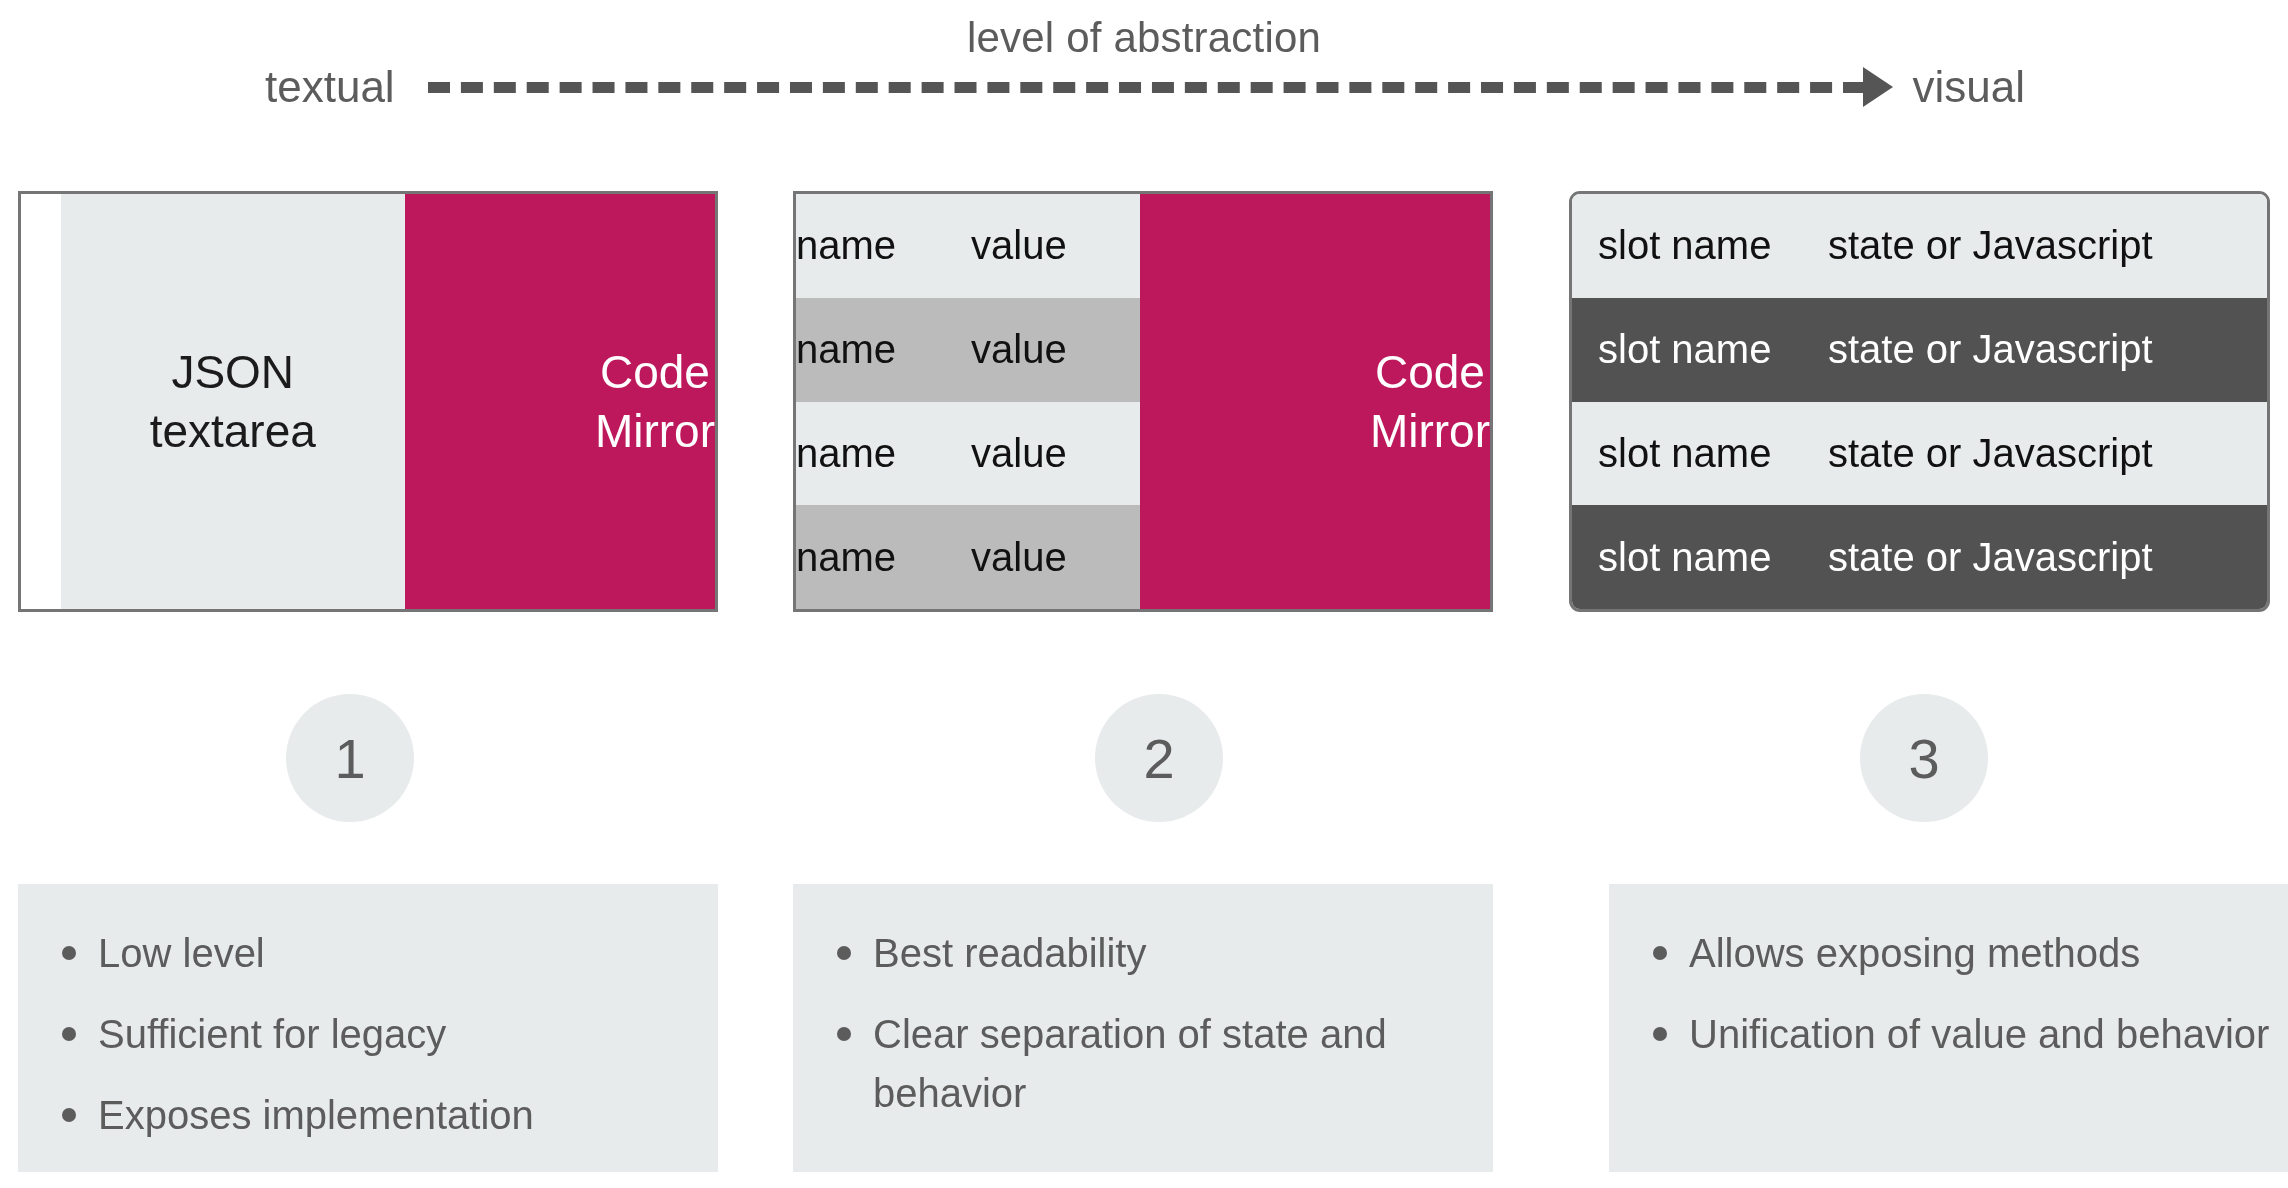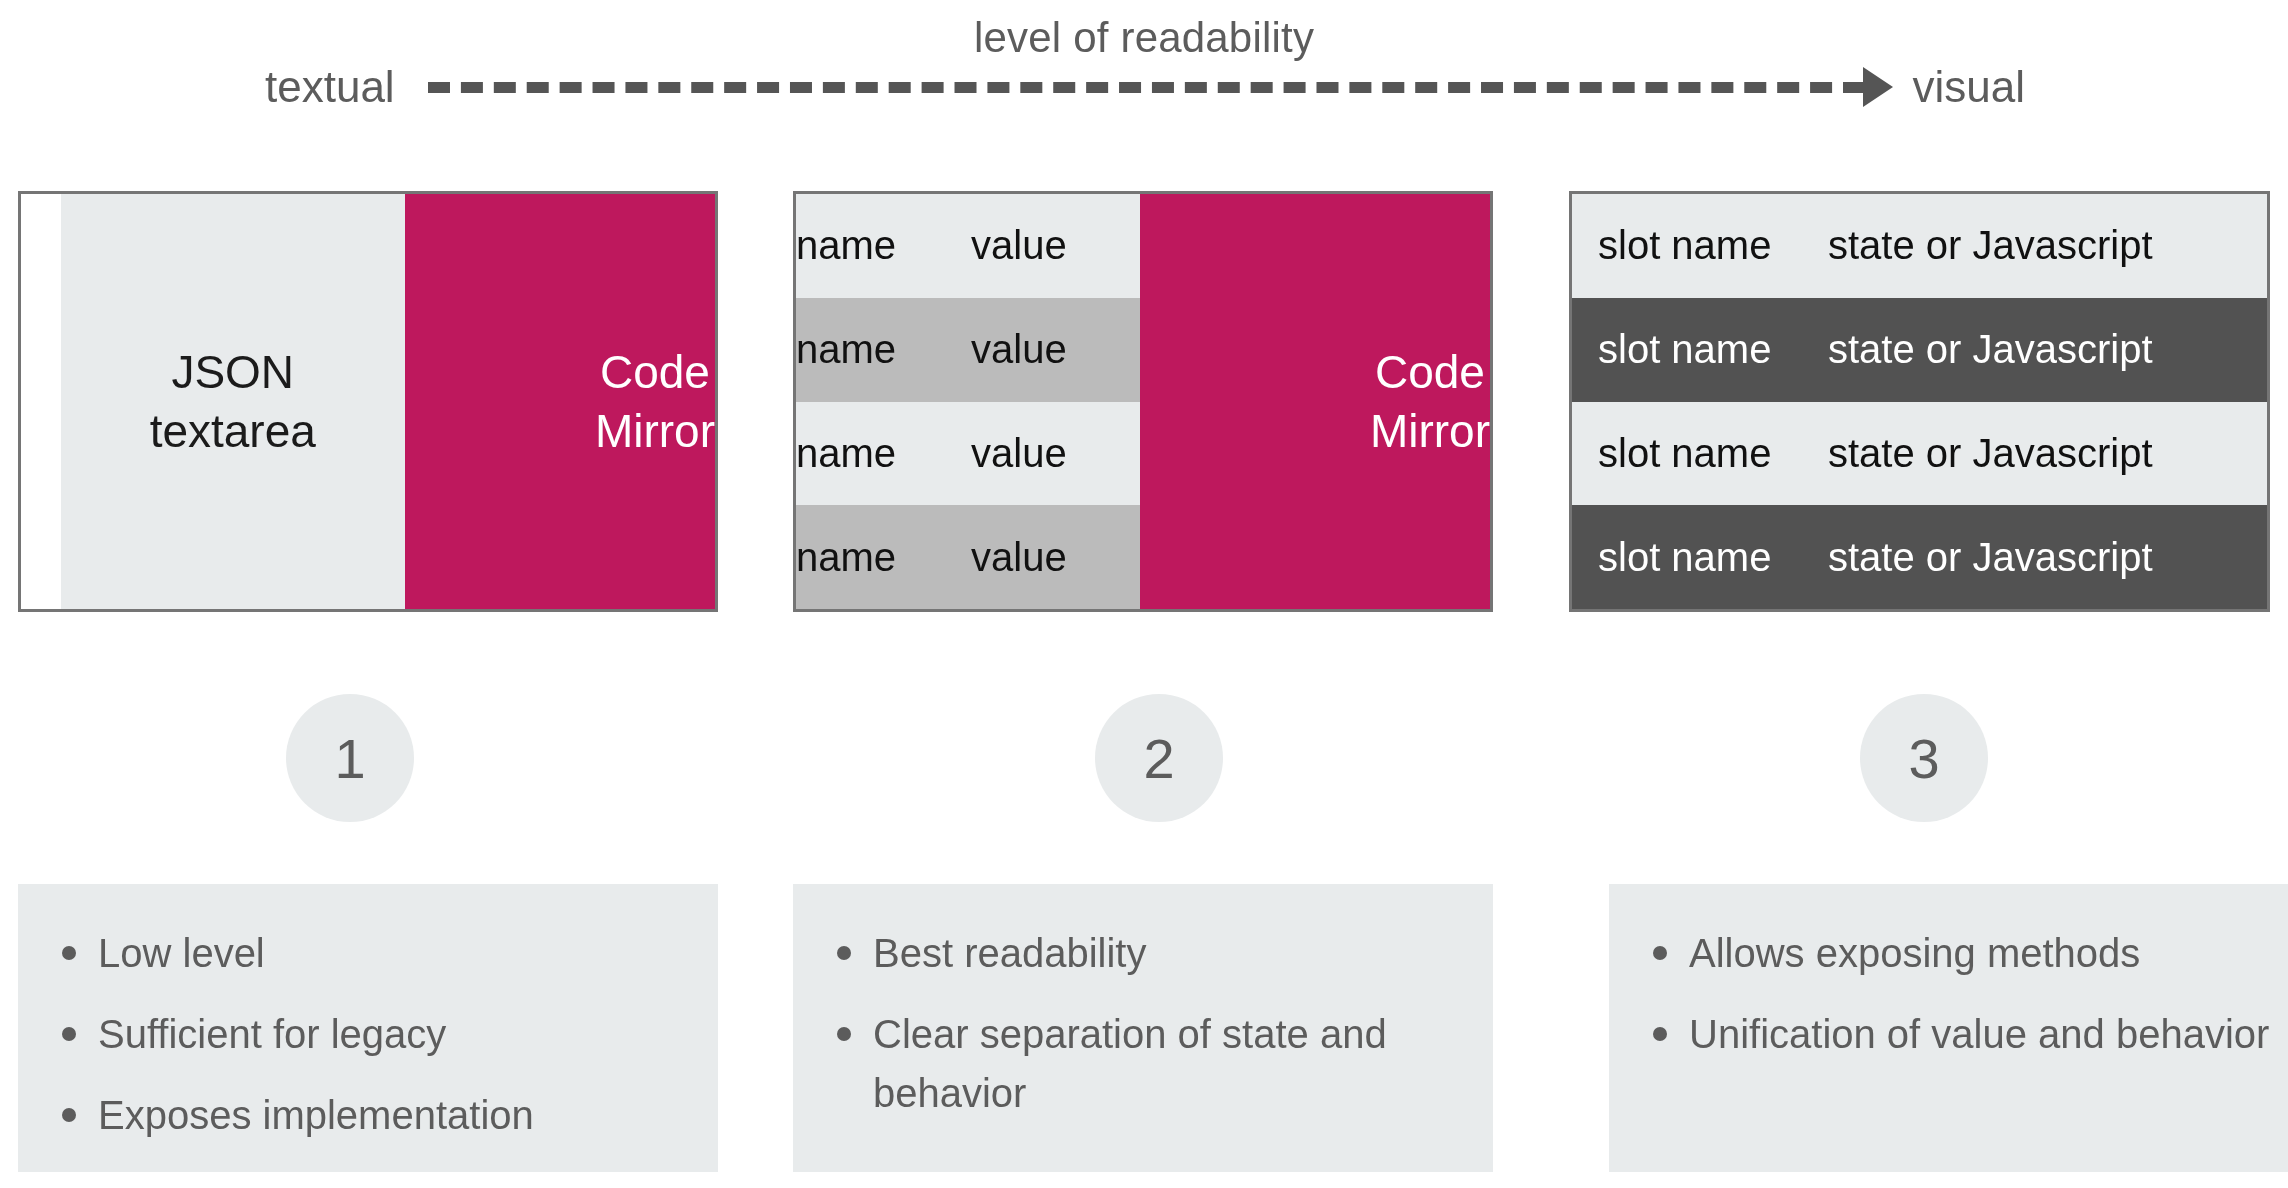--- a/index.html
+++ b/index.html
@@ -71,21 +71,21 @@
   .panel {
     position: absolute;
     top: 191px;
     height: 421px;
     border: 3px solid #757575;
     overflow: hidden;
     display: flex;
   }
   #panel-1 { left: 18px;   width: 700px; }
   #panel-2 { left: 793px;  width: 700px; }
-  #panel-3 { left: 1569px; width: 701px; }
+  #panel-3 { left: 1569px; width: 701px; border-radius: 11px; }
 
   
   .split-left {
     width: 49.5%;
     background: #e8ebec;
     display: flex;
     align-items: center;
     justify-content: center;
     margin-left: 40px;
   }
@@ -187,21 +187,21 @@
     margin-top: 22px;
     margin-right: 22px;
   }
   .bullet-text { flex: 1 1 auto; }
 </style>
 </head>
 <body>
 
 <div id="stage">
 
-  <div class="axis-caption">level of readability</div>
+  <div class="axis-caption">level of abstraction</div>
 
   <div class="axis-row">
     <span class="axis-label left">textual</span>
     <span class="axis-arrow">
       <span class="axis-dashline"></span>
       <span class="axis-head"></span>
     </span>
     <span class="axis-label right">visual</span>
   </div>
 

